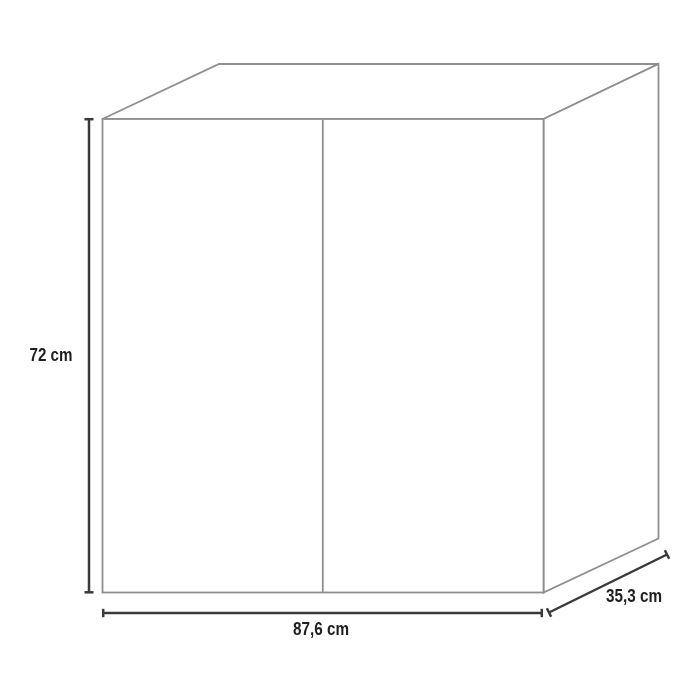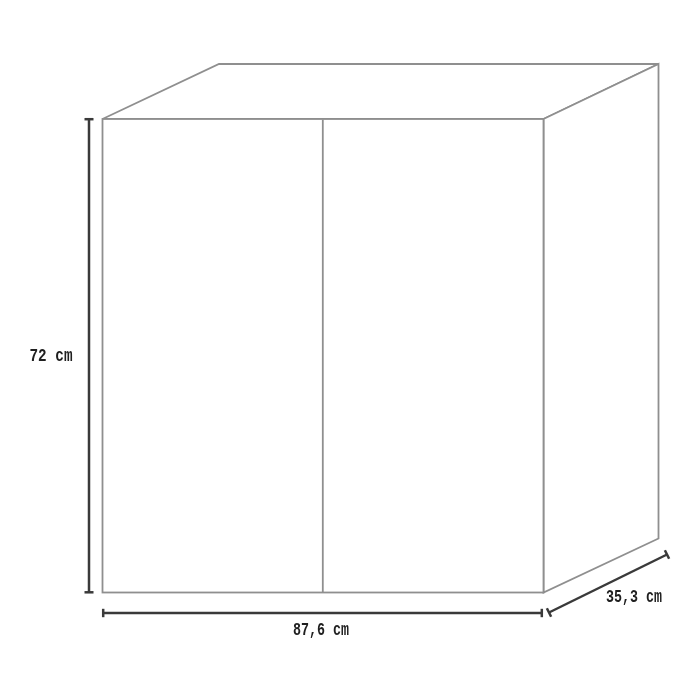--- a/index.html
+++ b/index.html
@@ -1,17 +1,17 @@
 <!DOCTYPE html>
 <html><head>
 <meta charset="utf-8">
 <style>
   html,body{margin:0;padding:0;background:#ffffff;}
   .page{width:700px;height:700px;position:relative;background:#ec4899;overflow:hidden;
-        font-family:Liberation Mono, monospace;}
+        font-family:Liberation Sans, sans-serif;}
 </style>
 </head>
 <body>
 <div class="page">
 <svg width="700" height="700" viewBox="0 0 700 700" xmlns="http://www.w3.org/2000/svg">
 
   <rect x="0" y="0" width="700" height="700" fill="#ffffff"></rect>
 
   <polygon points="102.5,119 219,64 658.5,64 543.5,119" fill="#ffffff" stroke="#8f8f8f" stroke-width="1.8" stroke-linejoin="miter"></polygon>
 

